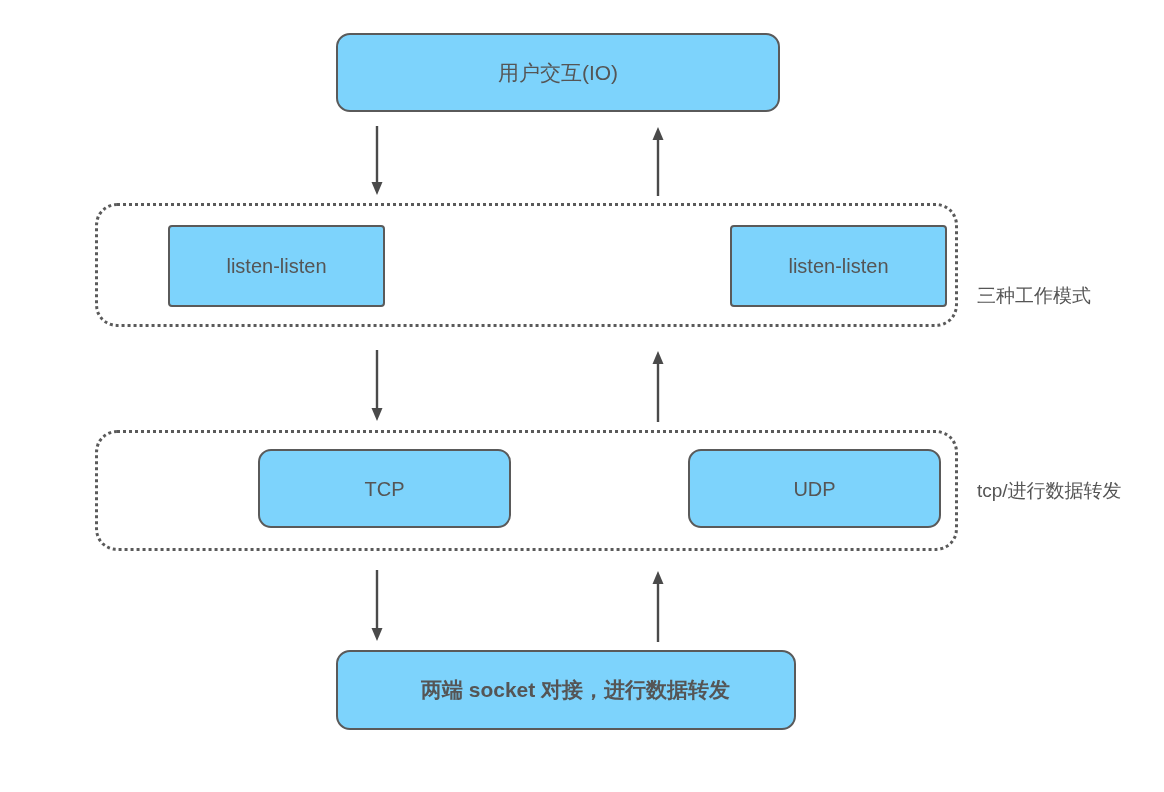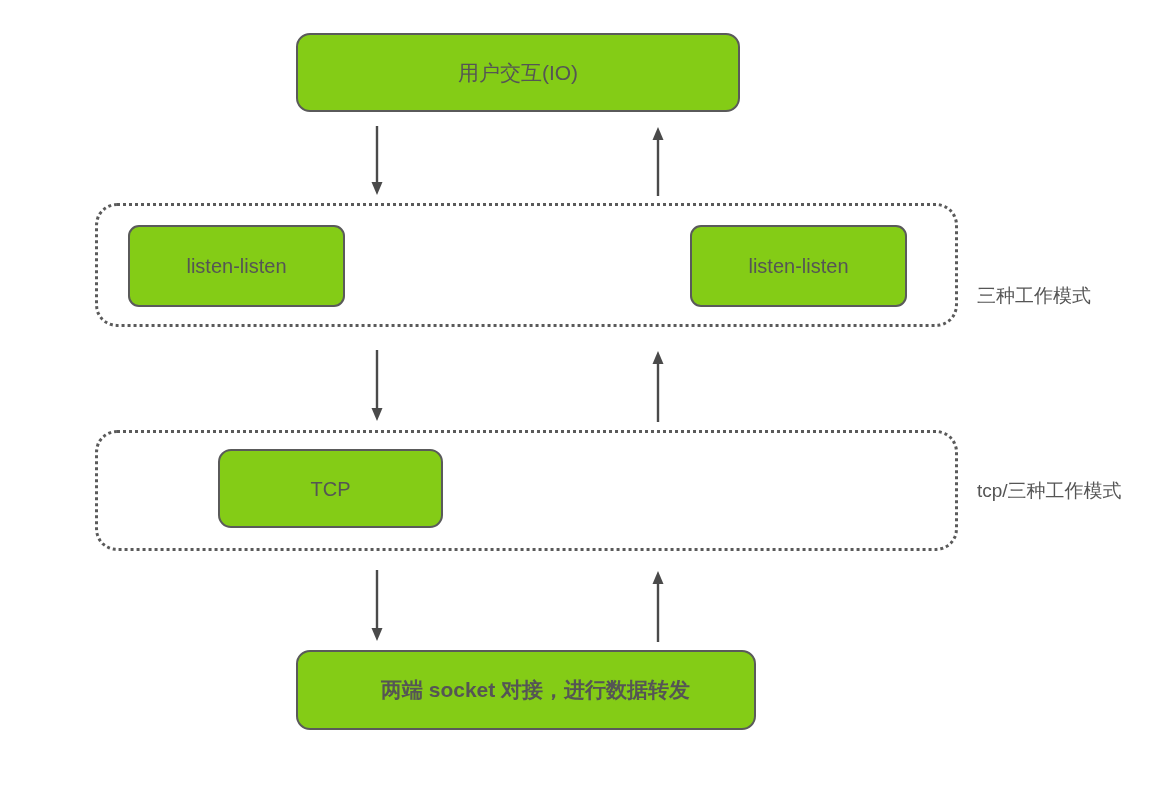--- a/index.html
+++ b/index.html
@@ -23,55 +23,56 @@
     left: 0;
     top: 0;
     width: 1164px;
     height: 792px;
   }
 
   
   .node {
     position: absolute;
     box-sizing: border-box;
-    background: #84cc16;
+    background: #7dd3fc;
     border: 2.5px solid #5a5a5a;
     border-radius: 14px;
     display: flex;
     align-items: center;
     justify-content: center;
     text-align: center;
     color: #555555;
     line-height: 1.2;
+    margin-left: 40px;
   }
 
   .node-io {
     left: 296px;
     top: 33px;
     width: 444px;
     height: 79px;
     font-size: 21px;
     font-weight: 500;
   }
 
   .node-mode {
     top: 225px;
     width: 217px;
     height: 82px;
     font-size: 20px;
     font-weight: 500;
-    border-radius: 11px;
+    border-radius: 4px;
   }
   .node-mode-0 { left: 128px; }
   .node-mode-1 { left: 410px; }
   .node-mode-2 { left: 690px; }
 
   .node-proto {
     top: 449px;
-    width: 225px;
+    width: 253px;
     height: 79px;
     font-size: 20px;
     font-weight: 500;
     border-radius: 13px;
     justify-content: center;
   }
   .node-proto-0 { left: 218px; }
   .node-proto-1 { left: 648px; }
 
   .node-socket {
@@ -169,22 +170,25 @@
       <line x1="12" y1="72" x2="12" y2="10" stroke="#4a4a4a" stroke-width="2.4"></line>
       <polygon points="12,1 6.5,14 17.5,14" fill="#4a4a4a"></polygon>
     </svg>
   </div>
 
   <div class="group group-proto"></div>
 
   <div class="node node-proto node-proto-0">
     <span>TCP</span>
   </div>
-
-  <div class="side-label side-label-proto">tcp/三种工作模式</div>
+  <div class="node node-proto node-proto-1">
+    <span>UDP</span>
+  </div>
+
+  <div class="side-label side-label-proto">tcp/进行数据转发</div>
 
   <div class="arrow" style="left:365px; top:570px; height:72px;">
     <svg width="24" height="72" viewBox="0 0 24 72">
       <line x1="12" y1="0" x2="12" y2="62" stroke="#4a4a4a" stroke-width="2.4"></line>
       <polygon points="12,71 6.5,58 17.5,58" fill="#4a4a4a"></polygon>
     </svg>
   </div>
 
   <div class="arrow" style="left:646px; top:570px; height:72px;">
     <svg width="24" height="72" viewBox="0 0 24 72">

